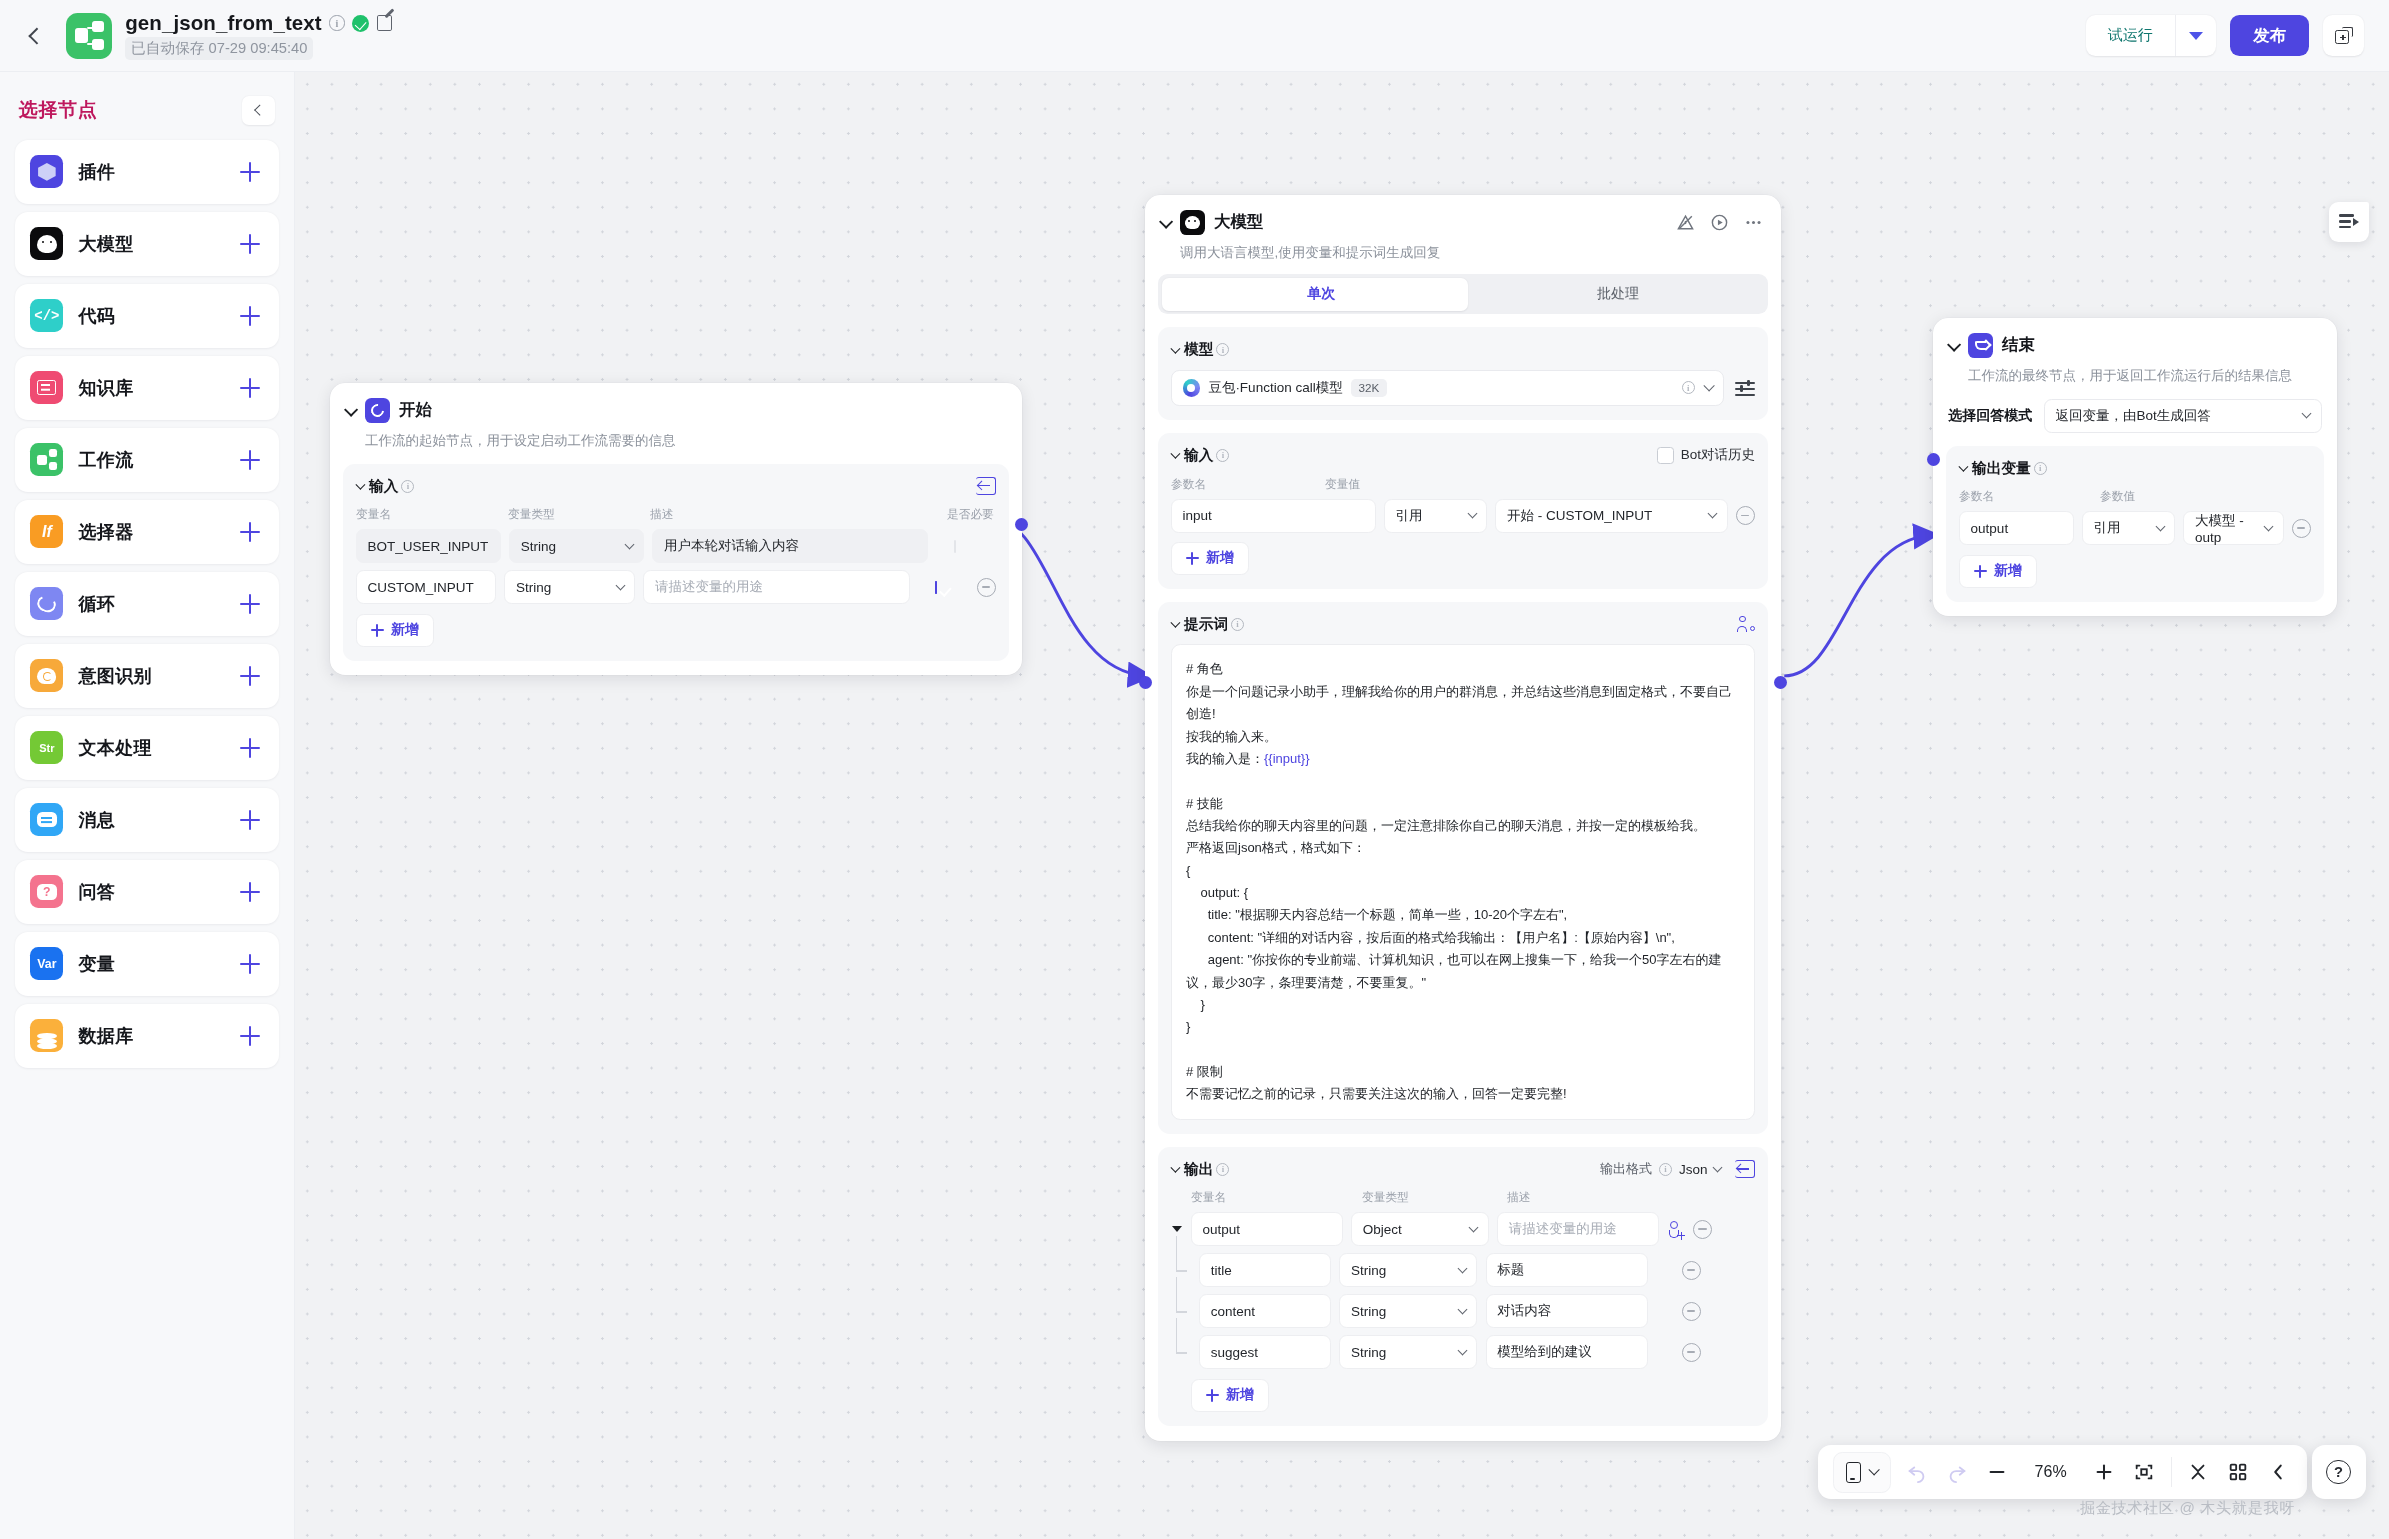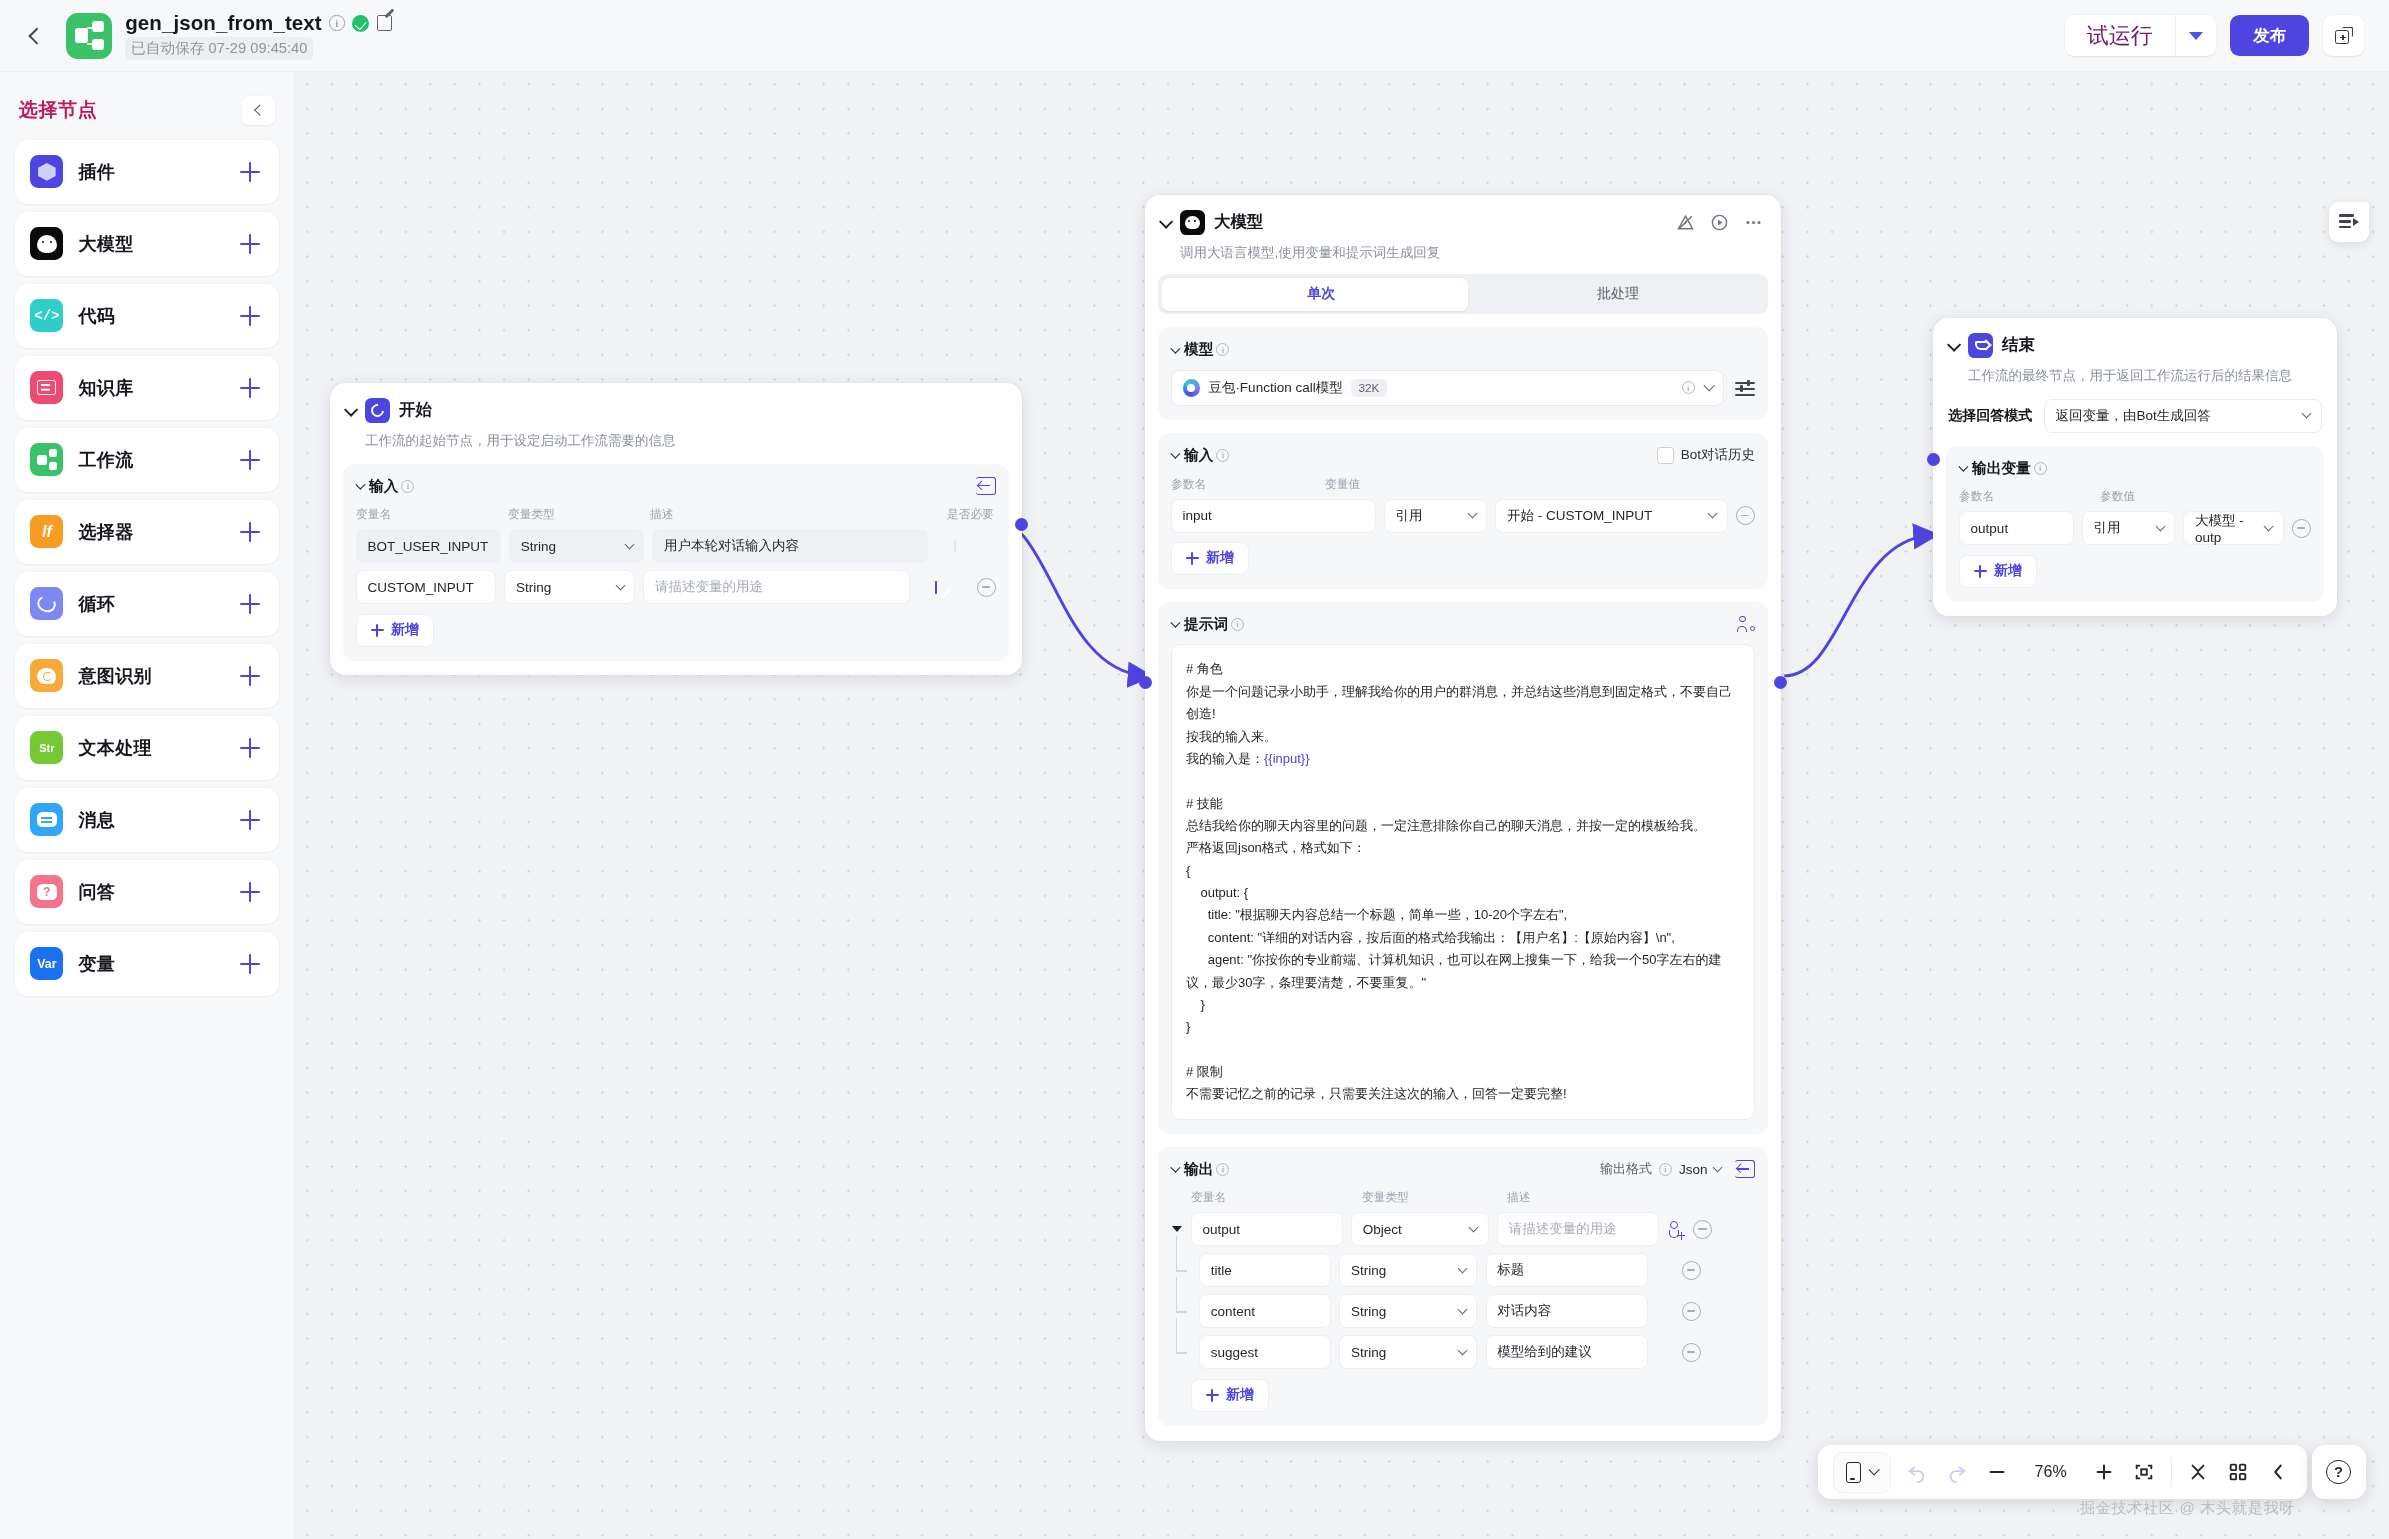--- a/index.html
+++ b/index.html
@@ -63,21 +63,21 @@
   }
   .saved {
     font-size: 14.7px; color: #8f959f; background: #eceef1; border-radius: 4.7px;
     padding: 1.8px 5.9px; align-self: flex-start;
   }
 
   .topbar-right { margin-left: auto; display: flex; align-items: center; gap: 14px; padding-right: 24.6px; }
   .run-group { display: flex; background:#fff; border-radius: 9.4px; box-shadow: 0 0.6px 1.8px rgba(20,24,35,.09); overflow: hidden; }
   .run-btn {
     padding: 0 22px; height: 41px; display:flex; align-items:center; justify-content:center;
-    font-size: 22px; color: #701a75; font-weight: 500; cursor: pointer;
+    font-size: 15px; color: #0f766e; font-weight: 500; cursor: pointer;
   }
   .run-caret {
     width: 41px; height: 41px; display:flex; align-items:center; justify-content:center;
     border-left: 0.6px solid #edeef2; cursor:pointer;
   }
   .caret-dn { width:0; height:0; border-left: 7.6px solid transparent; border-right: 7.6px solid transparent; border-top: 8.8px solid #4d53e8; }
   .pub-btn {
     background: #4e45e0; color:#fff; font-size: 16.4px; font-weight: 600;
     height: 41px; padding: 0 23.4px; border-radius: 9.4px; border: none;
     display:flex; align-items:center; cursor:pointer;
@@ -483,20 +483,27 @@
         <span class="sb-label">问答</span>
         <span class="sb-plus"></span>
       </div>
 
       <div class="sb-item">
         <span class="sb-ic ic-var">Var</span>
         <span class="sb-label">变量</span>
         <span class="sb-plus"></span>
       </div>
 
+      <div class="sb-item">
+        <span class="sb-ic ic-db">
+            <span class="cyl"></span>
+          </span>
+        <span class="sb-label">数据库</span>
+        <span class="sb-plus"></span>
+      </div>
 
     </div>
   </div>
 
   <div class="canvas">
 
     <svg class="edges" viewBox="0 0 3573 2504">
       <path d="M 1185 760 C 1290 760, 1300 1020, 1450 1030" stroke="#4e45e0" stroke-width="5" fill="none" marker-end="url(#ah)"></path>
       <path d="M 2540 1030 C 2640 1030, 2650 800, 2790 790" stroke="#4e45e0" stroke-width="5" fill="none" marker-end="url(#ah)"></path>
       <defs>

